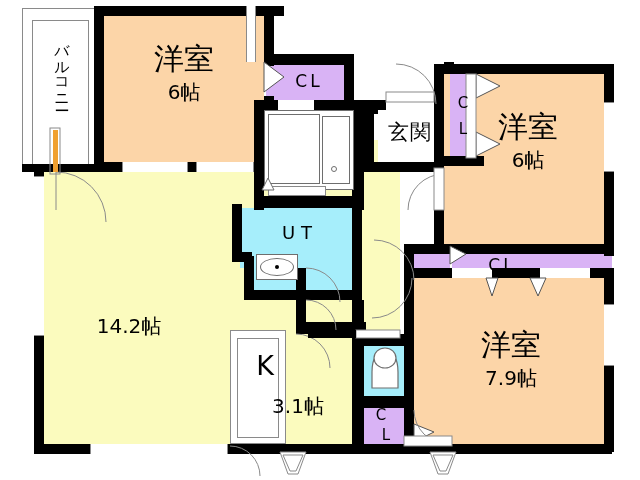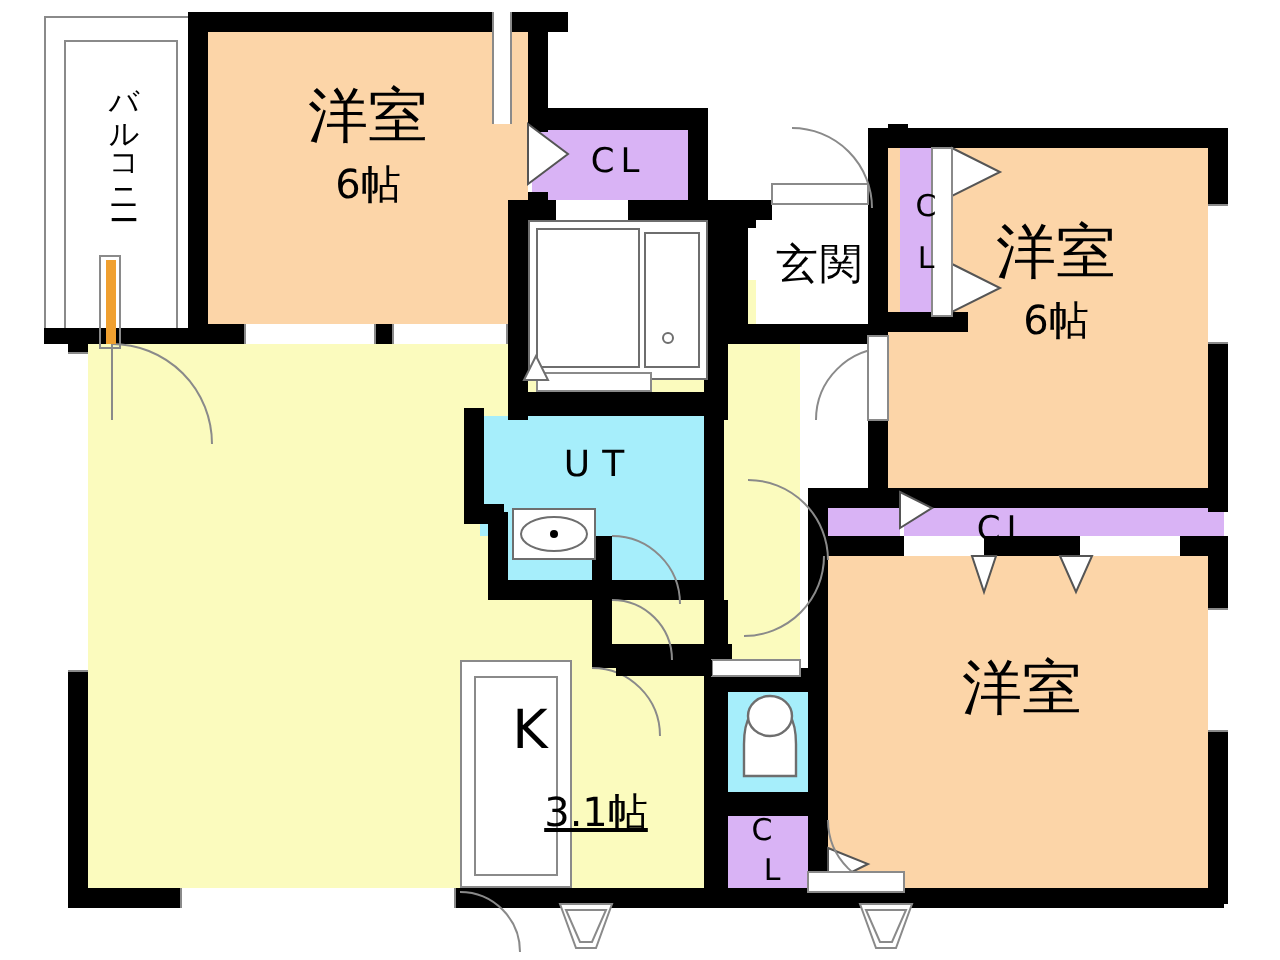--- a/index.html
+++ b/index.html
@@ -250,24 +250,26 @@
 
   <div class="label lbl-balc vert" style="left:53px; top:34px; width:16px;">バルコニー</div>
 
   <div class="label lbl-room" style="left:124px; top:44px; width:120px;">洋室</div>
   <div class="label lbl-area" style="left:124px; top:82px; width:120px;">6帖</div>
 
   <div class="label lbl-room" style="left:468px; top:112px; width:120px;">洋室</div>
   <div class="label lbl-area" style="left:468px; top:150px; width:120px;">6帖</div>
 
   <div class="label lbl-room" style="left:446px; top:330px; width:130px;">洋室</div>
-
+  <div class="label lbl-area" style="left:440px; top:368px; width:142px;">7.9帖</div>
+
+  <div class="label lbl-area" style="left:58px; top:316px; width:142px;">14.2帖</div>
 
   <div class="label lbl-k" style="left:250px; top:352px; width:30px;">K</div>
-  <div class="label lbl-area" style="left:243px; top:396px; width:110px;text-decoration:underline;">3.1帖</div>
+  <div class="label lbl-area" style="left:243px; top:396px; width:110px;">3.1帖</div>
 
   <div class="label lbl-ut" style="left:272px; top:224px; width:56px;">UT</div>
 
   <div class="label lbl-gen" style="left:387px; top:122px; width:46px;">玄関</div>
 
   <div class="label lbl-cl" style="left:281px; top:73px; width:56px;">CL</div>
 
   <div class="label lbl-cl-sm" style="left:454px; top:96px; width:18px;">C</div>
   <div class="label lbl-cl-sm" style="left:454px; top:122px; width:18px;">L</div>
 

